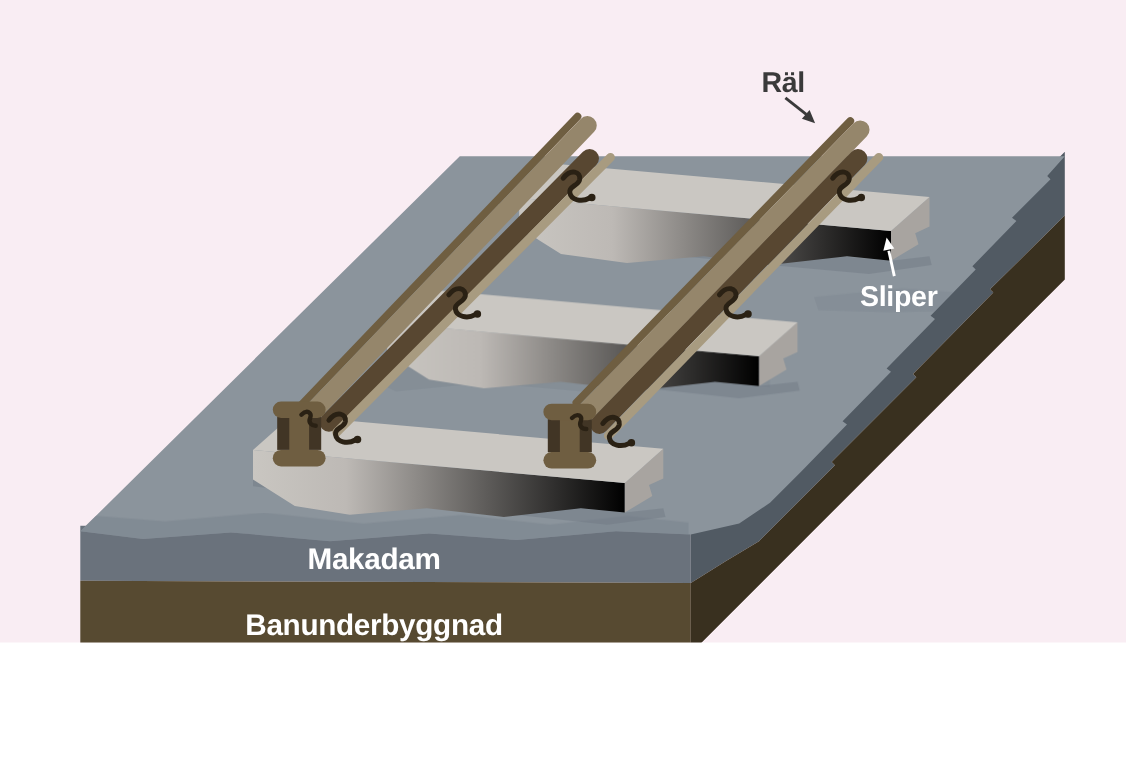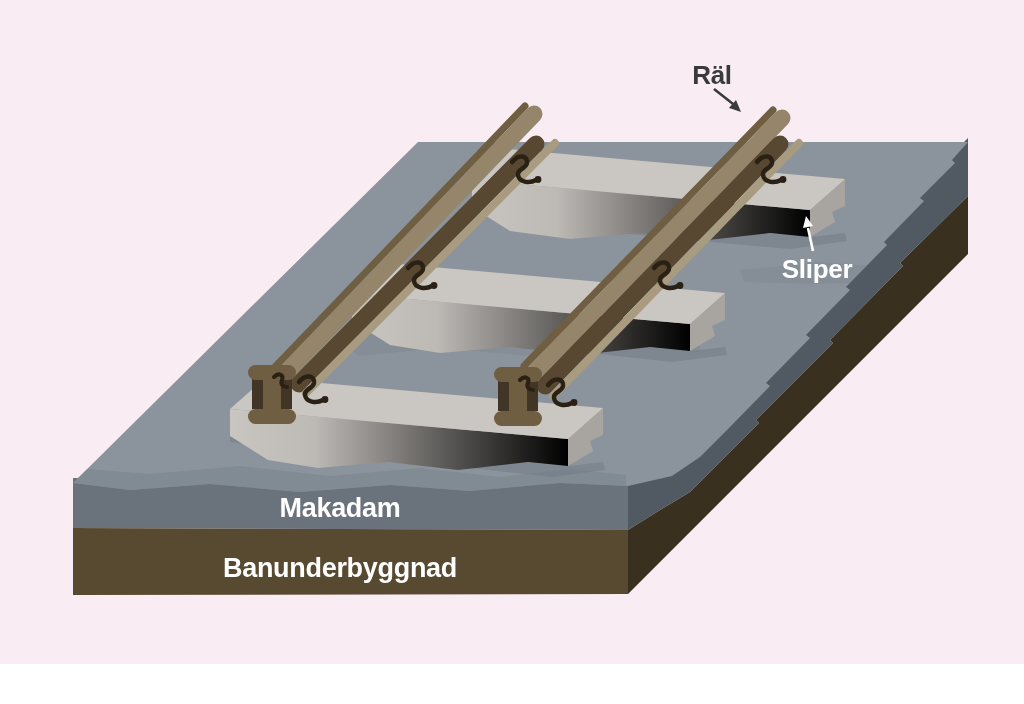--- a/index.html
+++ b/index.html
@@ -1,16 +1,16 @@
 <!DOCTYPE html>
 <html><head>
 <meta charset="utf-8">
 <style>
   html,body{margin:0;padding:0;background:#ffffff;}
-  .stage{position:relative;width:1024px;height:664px;overflow:hidden;font-family:"Liberation Sans",sans-serif;}
+  .stage{position:relative;width:1024px;height:584px;overflow:hidden;font-family:"Liberation Sans",sans-serif;}
   .stage svg{display:block;width:1024px;height:704px;}
   .lbl{font-family:"Liberation Sans","DejaVu Sans",sans-serif;font-weight:bold;letter-spacing:-0.3px;}
   .lbl-big{font-size:27px;}
   .lbl-med{font-size:26px;}
 </style>
 </head>
 <body>
 
 <div class="stage">
 <svg viewBox="0 0 1024 704" xmlns="http://www.w3.org/2000/svg">

